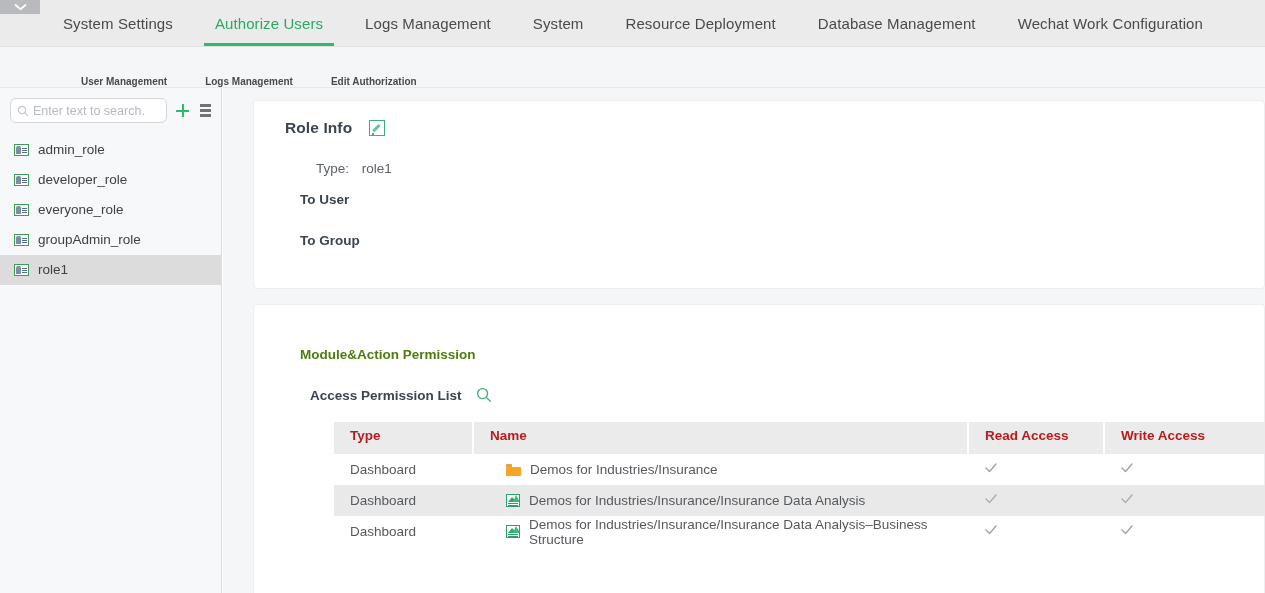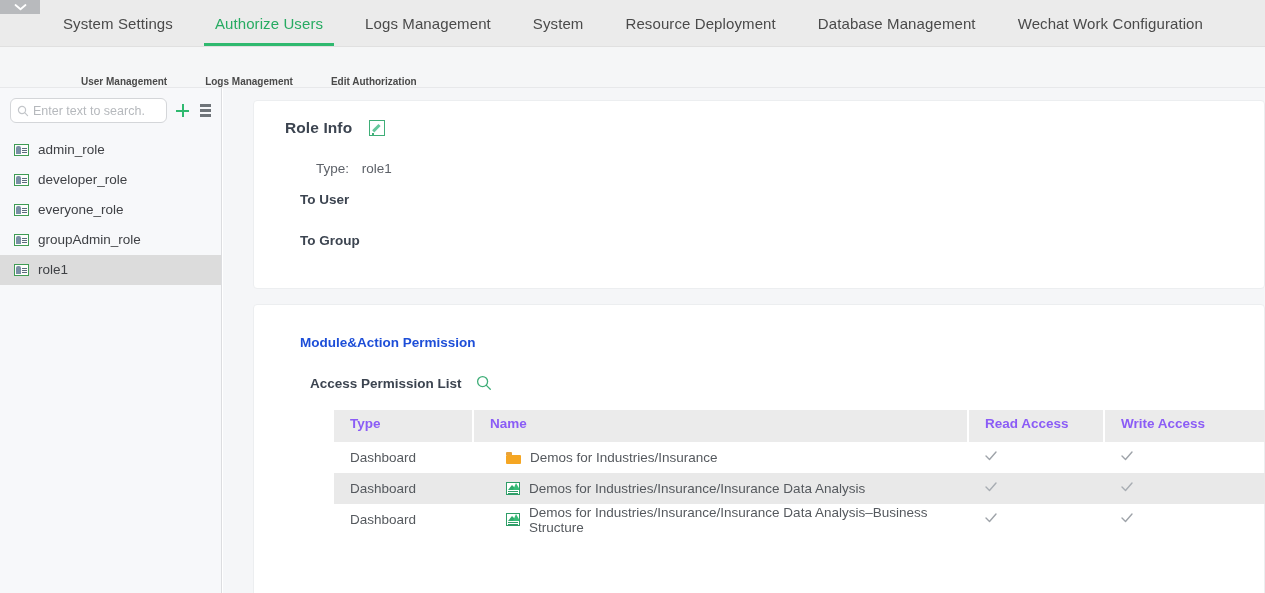--- a/index.html
+++ b/index.html
@@ -240,42 +240,42 @@
   .sub-head {
     font-size: 13.5px;
     font-weight: bold;
     color: #3c4450;
     padding-left: 46px;
     margin-top: 16px;
   }
   .sub-head.tight { margin-top: 26px; }
 
   .perm-sub {
-    font-size: 13.5px; font-weight: bold; color: #1d4ed8;
-    padding-left: 46px; margin-top: 30px;
+    font-size: 13.5px; font-weight: bold; color: #4d7c0f;
+    padding-left: 46px; margin-top: 42px;
   }
   .access-row {
     display: flex; align-items: center; gap: 14px;
     padding-left: 56px; margin-top: 25px;
     font-size: 13.5px; font-weight: bold; color: #3c4450;
   }
   .magnifier { cursor: pointer; display: flex; }
 
   
   .perm-table {
     margin: 19px 0 0 80px;
     width: 1125px;
     border-collapse: collapse;
     table-layout: fixed;
   }
   .perm-table th {
     background: #ebebeb;
     font-size: 13.5px;
     font-weight: bold;
-    color: #8b5cf6;
+    color: #b91c1c;
     text-align: left;
     height: 32px;
     padding: 0 0 6px 16px;
     border-right: 2px solid #fff;
     vertical-align: middle;
   }
   .perm-table th:last-child { border-right: 0; }
   .perm-table td {
     font-size: 13.5px;
     color: #55595e;

